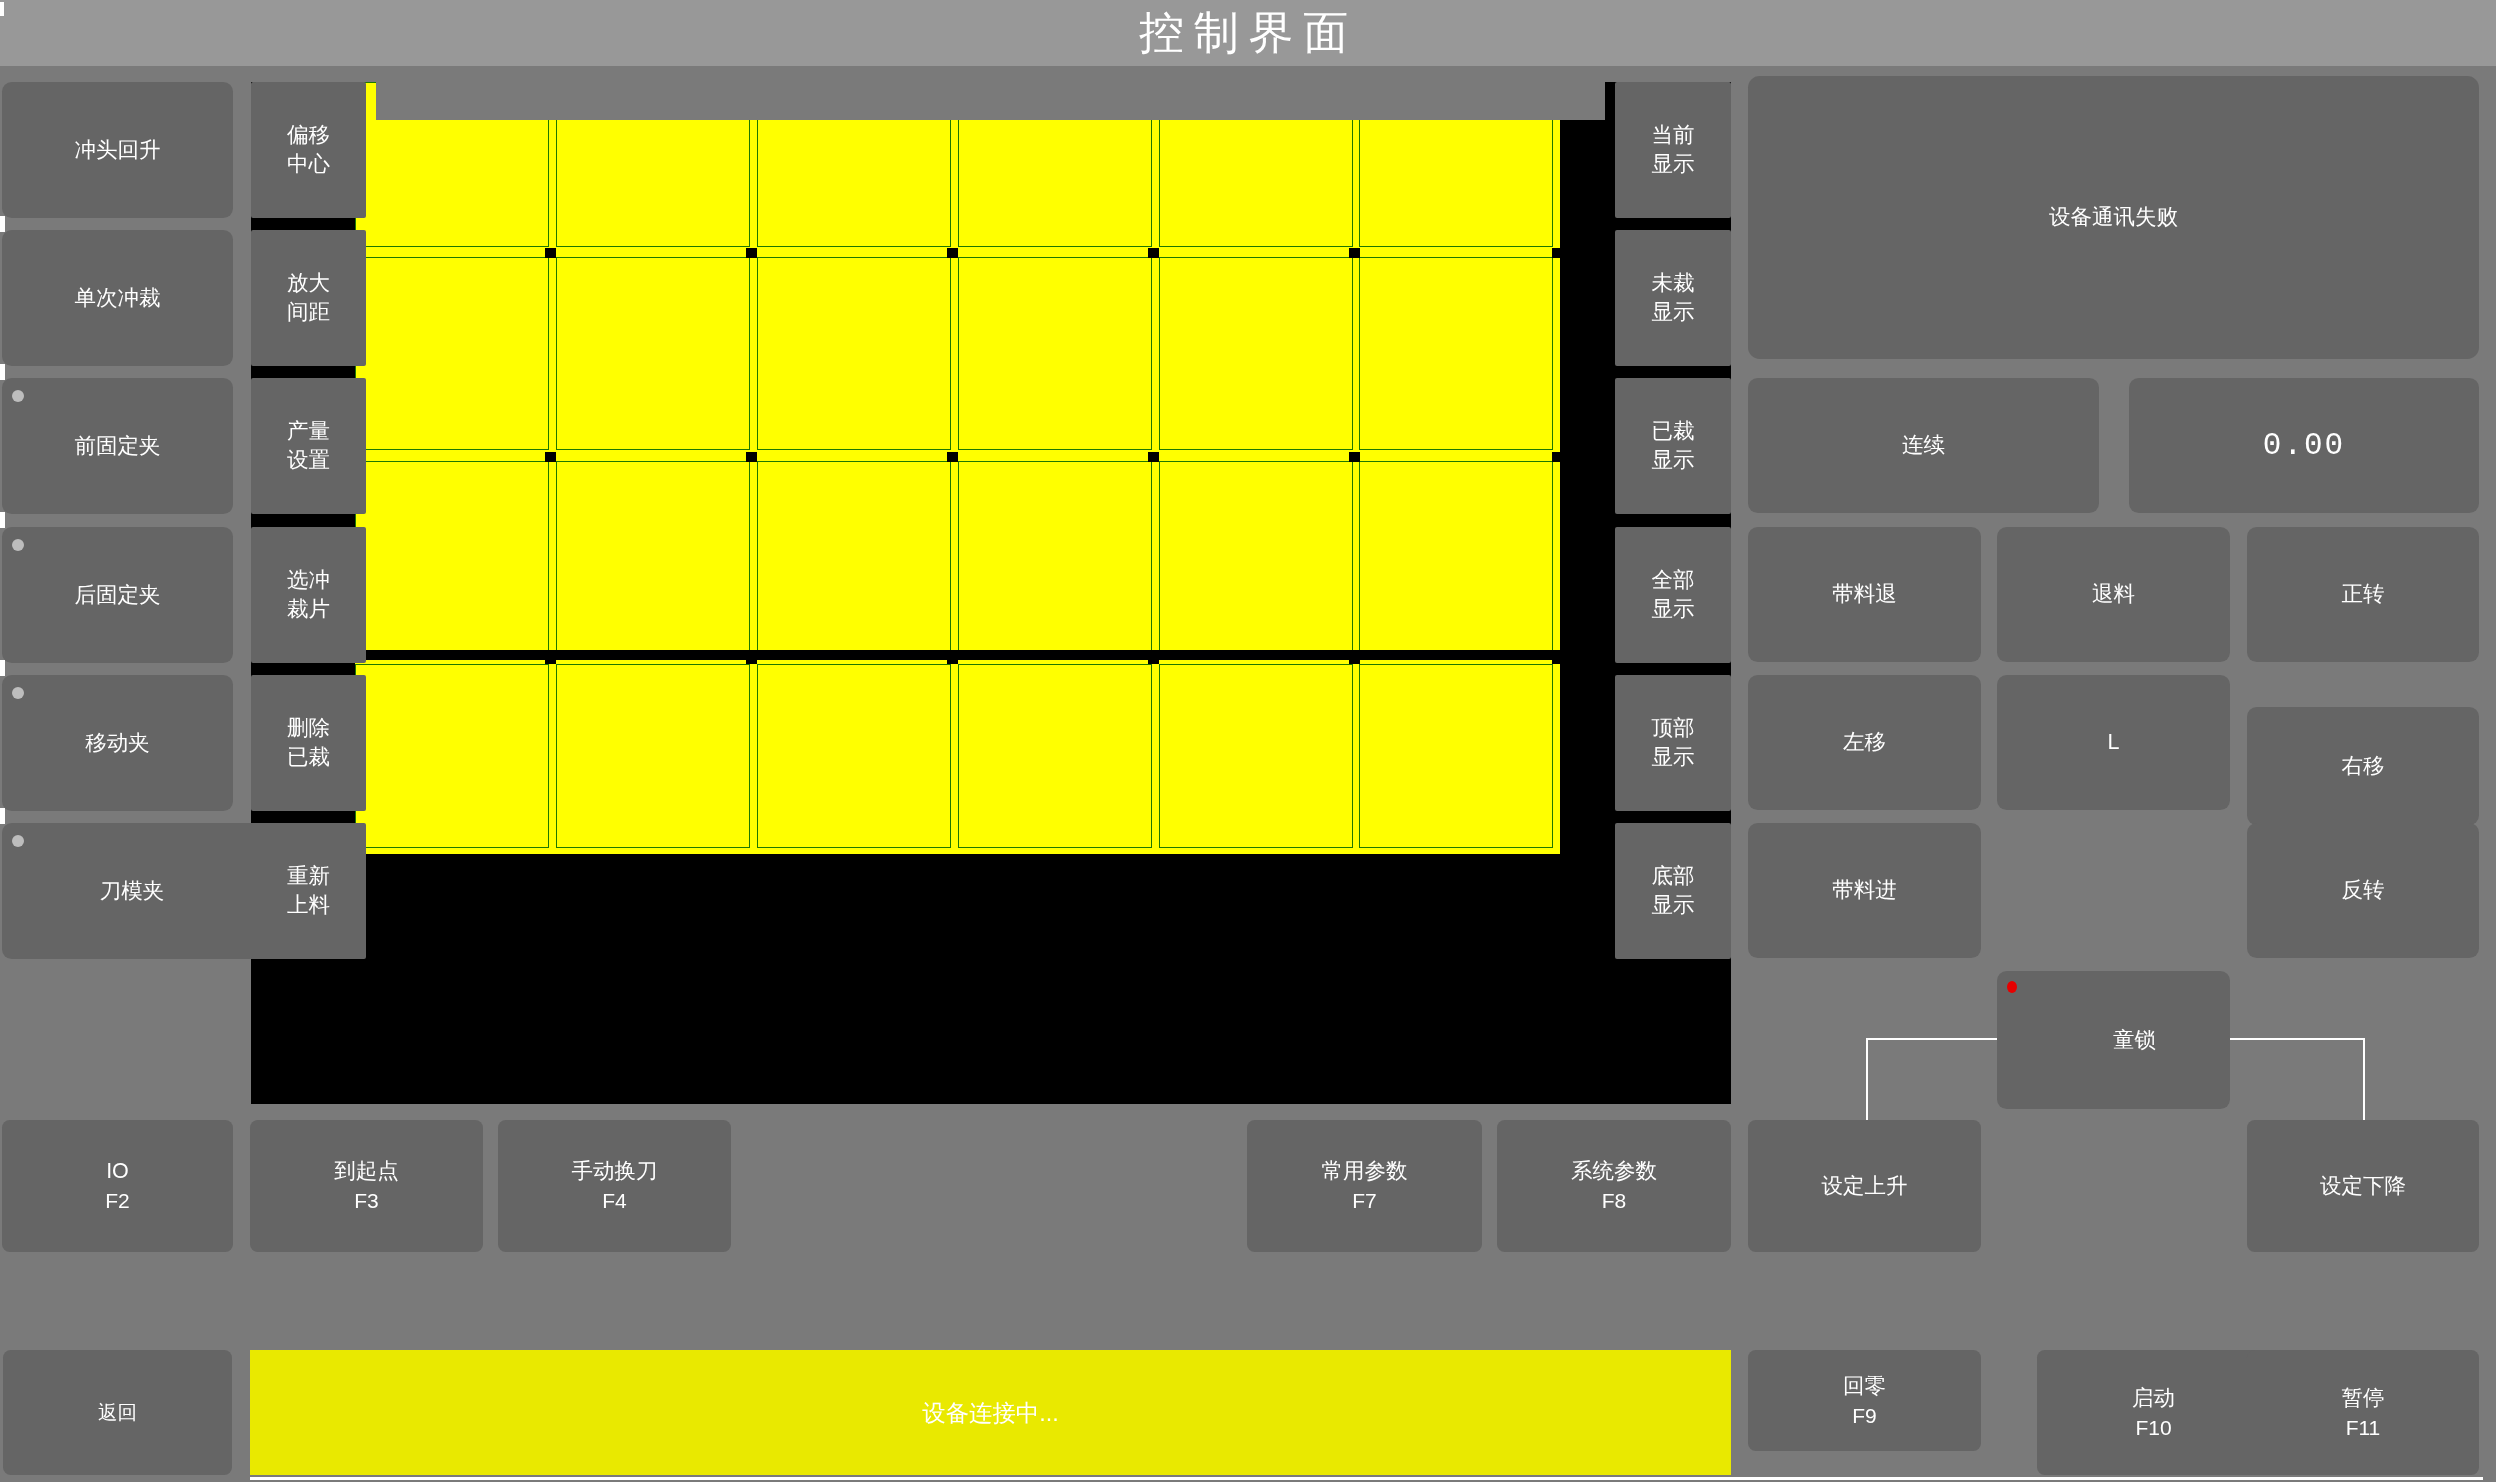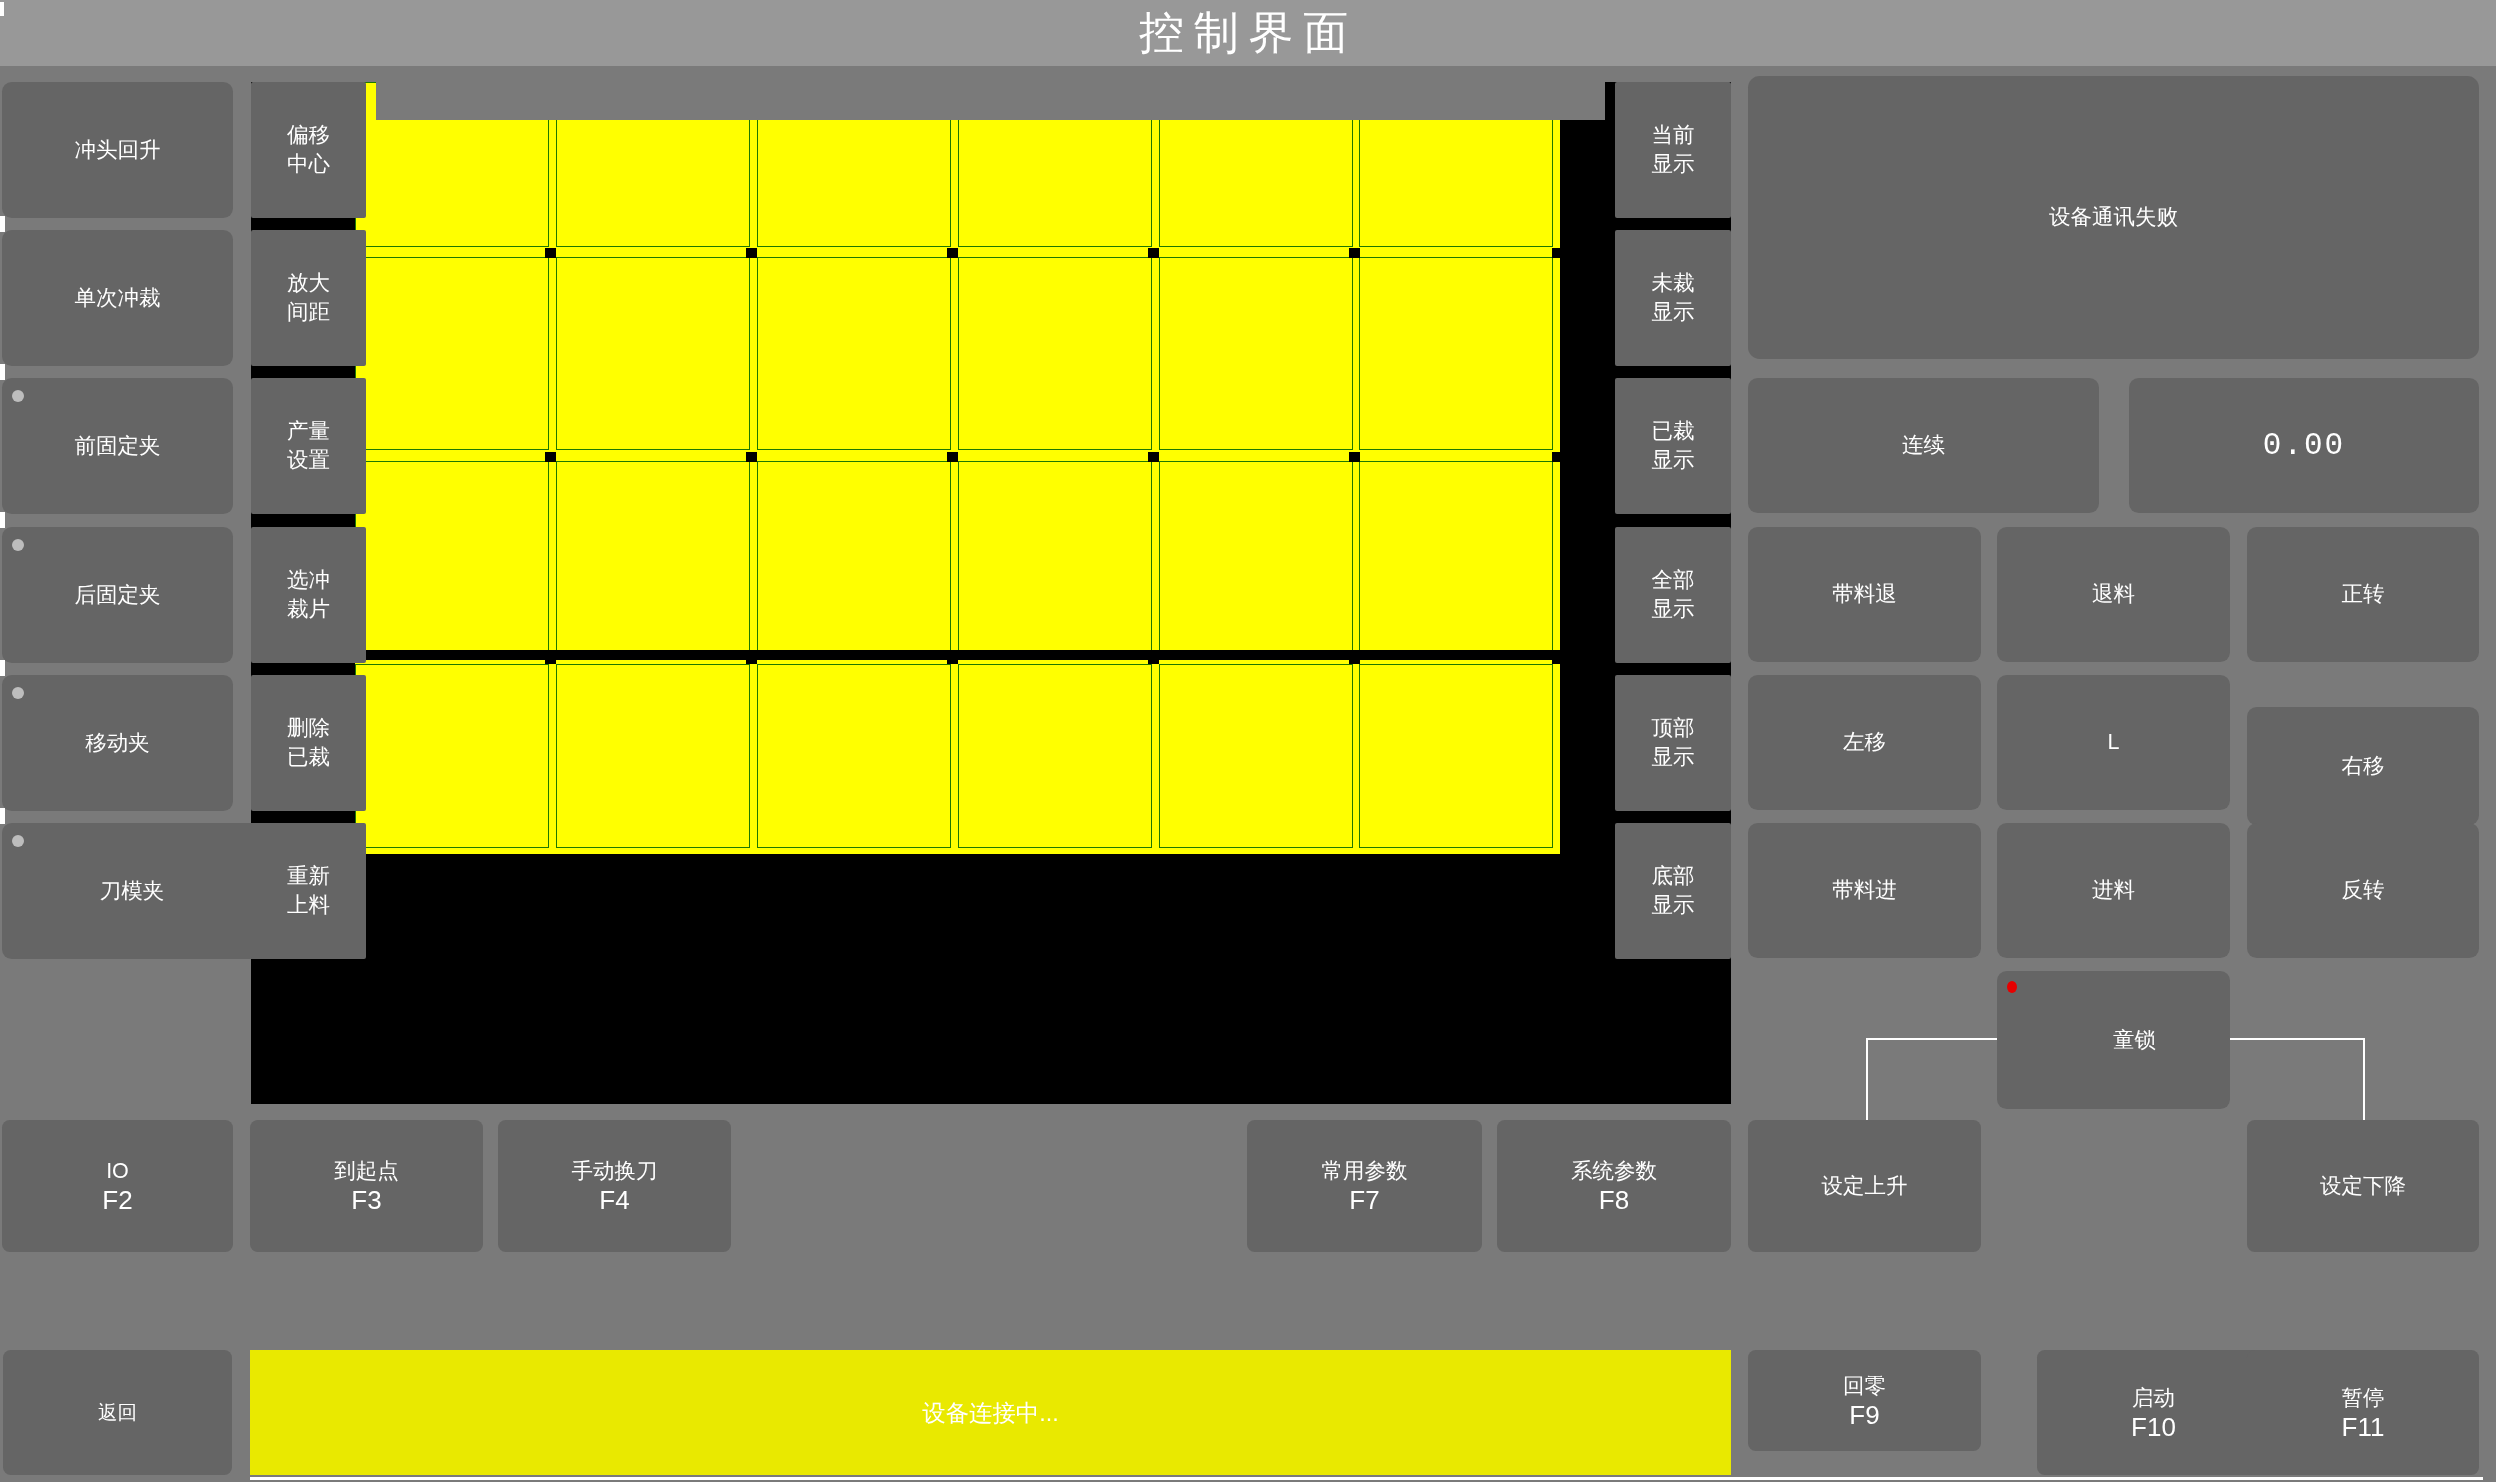--- a/index.html
+++ b/index.html
@@ -6,21 +6,21 @@
   #stage{position:relative;width:2497px;height:1482px;background:#7a7a7a;overflow:hidden;
          font-family:"Liberation Sans","DejaVu Sans",sans-serif;}
   .abs{position:absolute;}
   .titlebar{left:0;top:0;width:2497px;height:66px;background:#989898;display:flex;align-items:center;justify-content:center;}
   .title{color:#ffffff;font-size:45px;font-family:"Liberation Serif","DejaVu Serif",serif;letter-spacing:9.8px;}
   .btn{position:absolute;background:#656565;color:#ffffff;display:flex;flex-direction:column;
        align-items:center;justify-content:center;text-align:center;font-size:21.5px;line-height:29px;box-sizing:border-box;}
   .r10{border-radius:9.8px;}
   .r8{border-radius:7.8px;}
   .sq{border-radius:2px;}
-  .key{font-size:26px;line-height:29px;}
+  .key{font-size:21px;line-height:29px;}
   .dot{position:absolute;left:9.8px;top:11.7px;width:12.7px;height:12.7px;border-radius:50%;background:#bdbdbd;}
   .reddot{position:absolute;left:9.8px;top:9.8px;width:10.7px;height:12.7px;border-radius:50%;background:#e60000;}
   .canvas{left:251px;top:82px;width:1480px;height:1022px;background:#000000;}
   .sheetrect{left:355px;top:82px;width:1205px;height:772px;background:#ffff00;}
   .cell{position:absolute;background:#ffff00;border:1px solid #1e7800;box-sizing:border-box;}
   .mark{position:absolute;background:#000000;}
   .grayband{left:376px;top:82px;width:1229px;height:38px;background:#7a7a7a;}
   .thickline{left:355px;top:650px;width:1205px;height:9.8px;background:#000000;}
   .wline{position:absolute;background:#ffffff;}
   .statusbar{left:250px;top:1350px;width:1481px;height:125px;background:#e9e900;color:#ffffff;
@@ -193,23 +193,20 @@
   </div>
   <div class="btn r10" style="left:1997px;top:675px;width:233px;height:135px;">
     <span>L</span>
   </div>
   <div class="btn r10" style="left:2247px;top:675px;width:232px;height:118px;margin-top:32px;">
     <span>右移</span>
   </div>
   <div class="btn r10" style="left:1748px;top:823px;width:233px;height:135px;">
     <span>带料进</span>
   </div>
-  <div class="btn r10" style="left:1997px;top:823px;width:233px;height:135px;">
-    <span>进料</span>
-  </div>
   <div class="btn r10" style="left:2247px;top:823px;width:232px;height:135px;">
     <span>反转</span>
   </div>
 
   <div class="wline" style="left:1866px;top:1038px;width:132px;height:2px;"></div>
   <div class="wline" style="left:2230px;top:1038px;width:133px;height:2px;"></div>
   <div class="wline" style="left:1866px;top:1038px;width:2px;height:82px;"></div>
   <div class="wline" style="left:2363px;top:1038px;width:2px;height:82px;"></div>
 
   <div class="btn r10" style="left:1997px;top:971px;width:233px;height:138px;padding-left:42px;">

